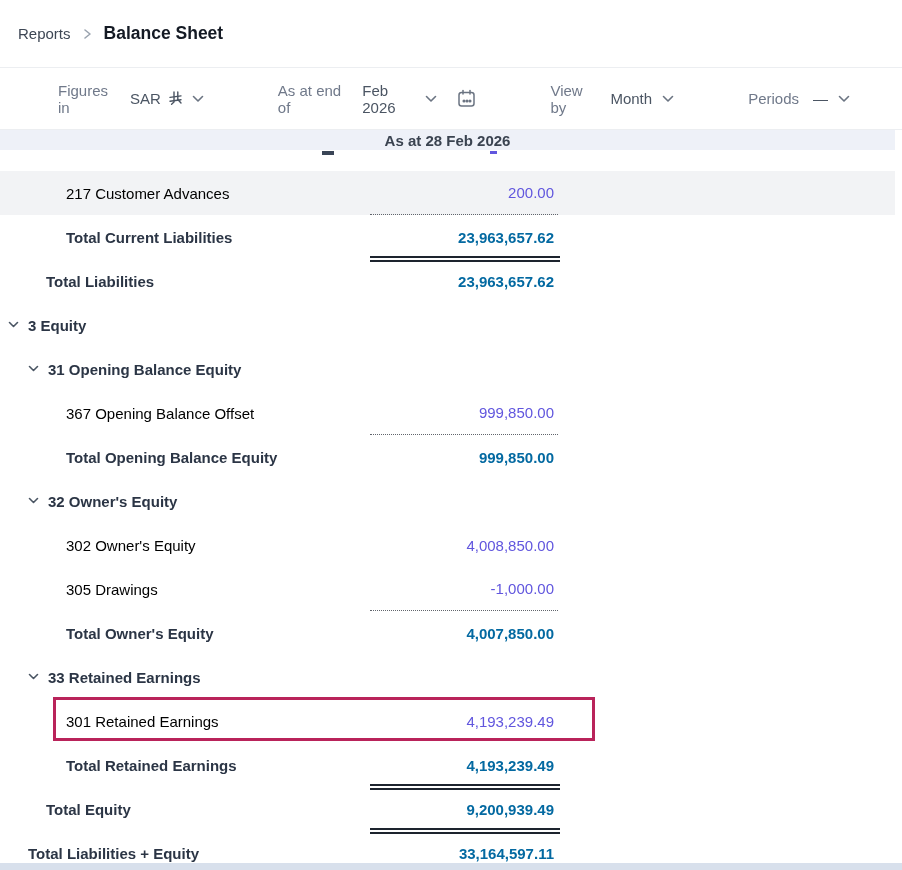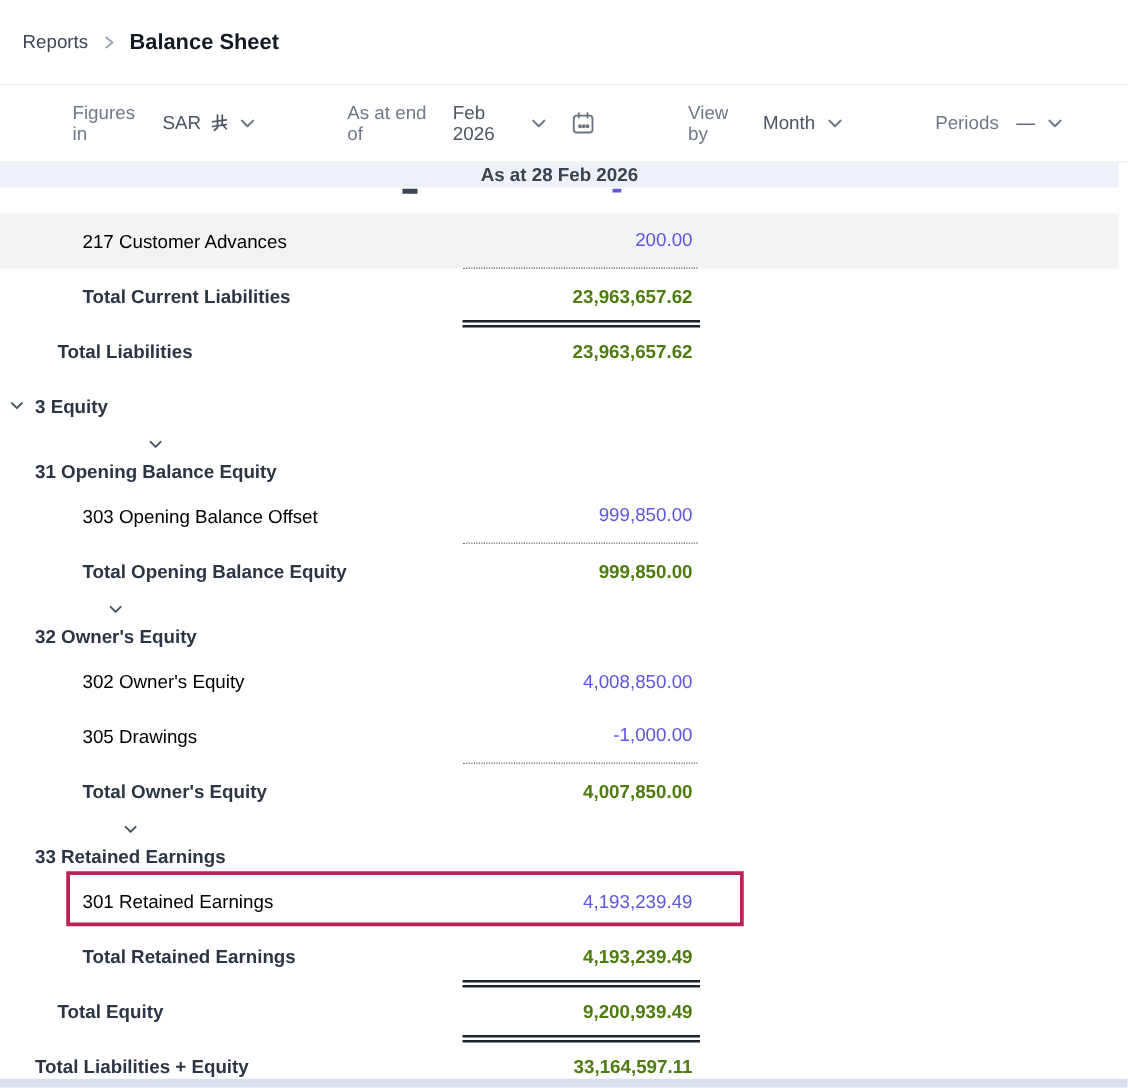--- a/index.html
+++ b/index.html
@@ -39,29 +39,29 @@
   .rows { width:895px; }
   .row { position:relative; height:44px; display:flex; align-items:center;
     font-size:15px; }
   .row.striped { background:#f2f3f5; }
   .lbl { white-space:nowrap; }
   .lbl.plain { color:#000000; }
   .lbl.bold { color:#2b3545; font-weight:bold; }
   .sect { display:flex; align-items:center; gap:9px; font-weight:bold;
     color:#2b3545; cursor:pointer; }
   .ind-8  { padding-left:8px; }
-  .ind-28 { padding-left:28px;flex-direction:column; }
+  .ind-28 { padding-left:28px; }
   .ind-46 { padding-left:46px; }
   .ind-66 { padding-left:66px; }
 
   .val { position:absolute; left:370px; width:188px; height:100%;
     display:flex; align-items:center; justify-content:flex-end;
     padding-right:4px; }
   .val.link { color:#6156de; cursor:pointer;text-align:center; }
-  .val.total { color:#4d7c0f; font-weight:bold; }
+  .val.total { color:#0369a1; font-weight:bold; }
   .val.dotted { border-bottom:1px dotted #61656c; }
 
   .rule-double { position:absolute; left:370px; width:190px; height:6px;
     bottom:-3px; border-top:2px solid #1d242e; border-bottom:2px solid #1d242e; }
 
   .hl-box { position:absolute; top:-2px; bottom:2px; left:53px; width:542px;
     border:3px solid #b9235a; pointer-events:none; z-index:2; }
 
   .bottom-band { position:fixed; left:0; bottom:0; width:902px; height:7px;
     background:#d8e0ec; }
@@ -183,21 +183,21 @@
       <span>
         <svg width="11" height="8" viewBox="0 0 11 8">
             <polyline points="1.5,1.5 5.5,5.5 9.5,1.5" fill="none" stroke="#4a5563" stroke-width="1.6" stroke-linecap="round" stroke-linejoin="round"></polyline>
           </svg>
       </span>
       <span>31 Opening Balance Equity</span>
     </span>
   </div>
 
   <div class="row">
-    <span class="lbl plain ind-66">303 Opening Balance Offset</span>
+    <span class="lbl plain ind-66">367 Opening Balance Offset</span>
     <span class="val link dotted">999,850.00</span>
   </div>
 
   <div class="row">
     <span class="lbl bold ind-66">Total Opening Balance Equity</span>
     <span class="val total">999,850.00</span>
   </div>
 
   <div class="row">
     <span class="sect ind-28">

